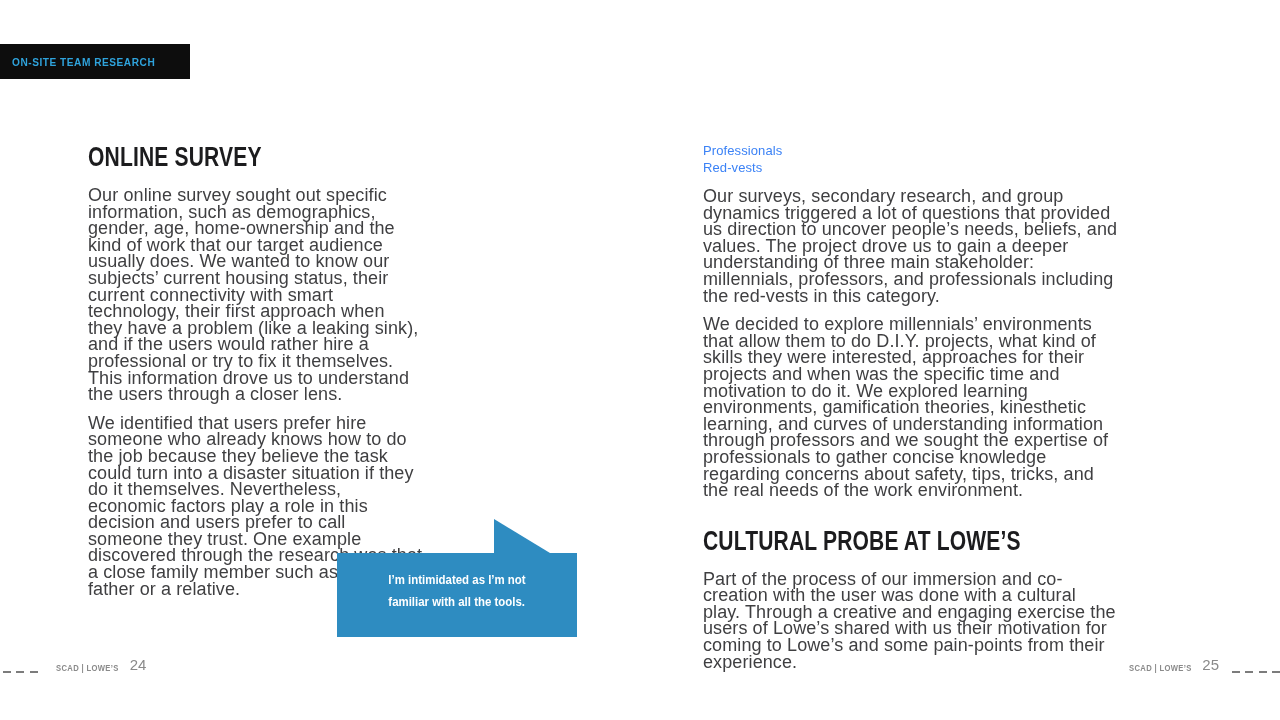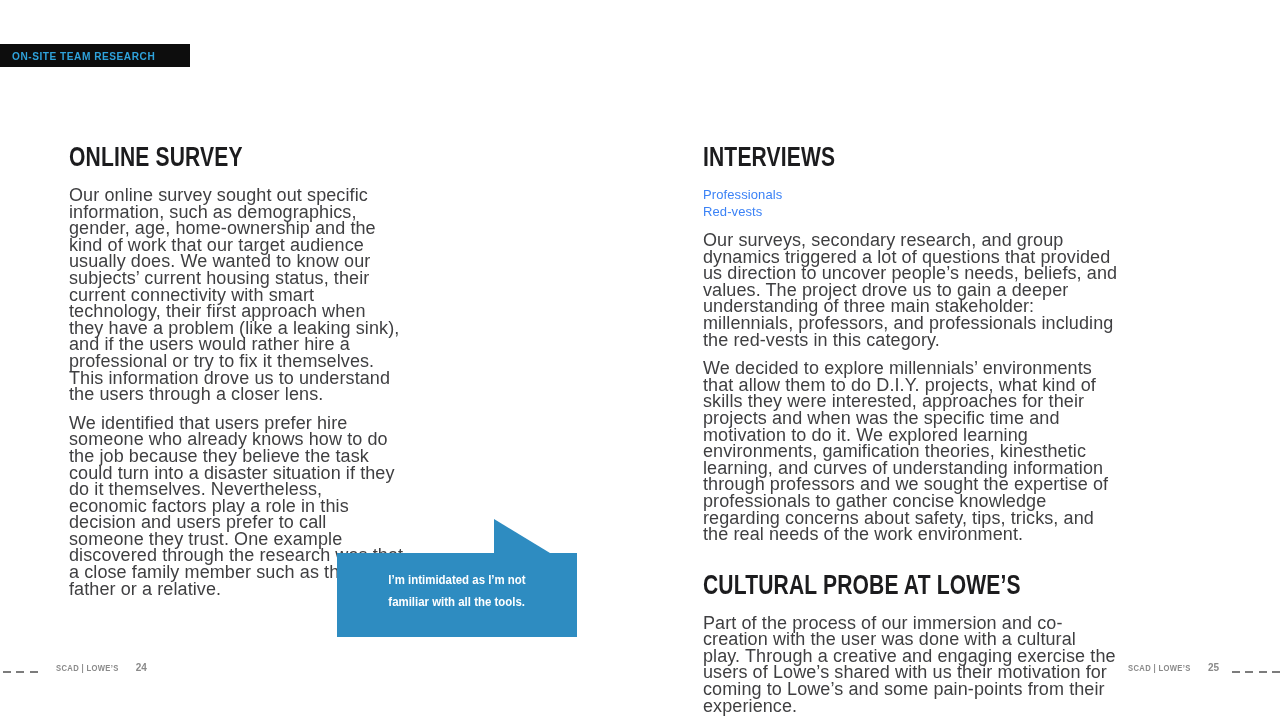--- a/index.html
+++ b/index.html
@@ -1,29 +1,29 @@
 <!DOCTYPE html>
 <html><head>
 <meta charset="utf-8">
 <style>
   * { margin:0; padding:0; box-sizing:border-box; }
   html,body { width:1280px; height:720px; background:#ffffff; overflow:hidden;
               font-family:"Liberation Sans", sans-serif; }
   .page { position:relative; width:1280px; height:720px; background:#ffffff; }
 
   
-  .tag { position:absolute; left:0; top:44px; height:23px; background:#0d0d0d;
+  .tag { position:absolute; left:0; top:44px; height:35px; background:#0d0d0d;
          display:flex; align-items:center; padding:0 15px 0 12px; }
   .tag span { color:#2fa3dc; font-size:11.5px; font-weight:bold; letter-spacing:.6px;
               display:inline-block; transform:scaleX(.88); transform-origin:0 50%;
               white-space:nowrap; }
 
   
   .col { position:absolute; top:143px; }
-  .col-left  { left:69px;  width:336px; }
+  .col-left  { left:88px;  width:336px; }
   .col-right { left:703px; width:415px; }
 
   h1 { color:#1c1c1e; font-size:27px; line-height:28px; font-weight:bold;
        margin-bottom:16px; }
   h1 .cond { display:inline-block; transform:scaleX(.78); transform-origin:0 50%;
              white-space:nowrap; letter-spacing:.2px; }
 
   p.body { color:#3f3f41; font-size:18px; line-height:16.6px; letter-spacing:.1px;
            margin-bottom:12px; }
 
@@ -48,39 +48,38 @@
             display:flex; align-items:flex-end; }
   .footer-left  { left:3px; }
   .footer-right { right:0; }
   .dashes { height:2px;
             background:repeating-linear-gradient(to right,#7c7c7c 0 8px,transparent 8px 13.5px); }
   .dashes.l { width:40px; margin-right:13px; }
   .dashes.r { width:48px; margin-left:13px; }
   .brand { color:#8a8a8a; font-size:9px; font-weight:bold; letter-spacing:.4px;
            display:inline-block; transform:scaleX(.85); transform-origin:0 50%;
            white-space:nowrap; }
-  .pagenum { color:#8a8a8a; font-size:10px; font-weight:bold; margin-left:6px; }
+  .pagenum { color:#8a8a8a; font-size:15px; font-weight:normal; }
 </style>
 </head>
 <body>
 
 <div class="page">
 
   <div class="tag">
     <span>ON-SITE TEAM RESEARCH</span>
   </div>
 
   <div class="col col-left">
     <h1><span class="cond">ONLINE SURVEY</span></h1>
     <p class="body">Our online survey sought out specific information, such as demographics, gender, age, home-ownership and the kind of work that our target audience usually does. We wanted to know our subjects’ current housing status, their current connectivity with smart technology, their first approach when they have a problem (like a leaking sink), and if the users would rather hire a professional or try to fix it themselves. This information drove us to understand the users through a closer lens.</p>
     <p class="body">We identified that users prefer hire someone who already knows how to do the job because they believe the task could turn into a disaster situation if they do it themselves. Nevertheless, economic factors play a role in this decision and users prefer to call someone they trust. One example discovered through the research was that a close family member such as their father or a relative.</p>
   </div>
 
   <div class="col col-right">
-    <h1><span class="cond">INTERVIEWS</span></h1>
     <div class="links">
       <a>Professionals</a>
       <a>Red-vests</a>
     </div>
     <p class="body">Our surveys, secondary research, and group dynamics triggered a lot of questions that provided us direction to uncover people’s needs, beliefs, and values. The project drove us to gain a deeper understanding of three main stakeholder: millennials, professors, and professionals including the red-vests in this category.</p>
     <p class="body">We decided to explore millennials’ environments that allow them to do D.I.Y. projects, what kind of skills they were interested, approaches for their projects and when was the specific time and motivation to do it. We explored learning environments, gamification theories, kinesthetic learning, and curves of understanding information through professors and we sought the expertise of professionals to gather concise knowledge regarding concerns about safety, tips, tricks, and the real needs of the work environment.</p>
     <h1 class="subheading"><span class="cond">CULTURAL PROBE AT LOWE’S</span></h1>
     <p class="body">Part of the process of our immersion and co-creation with the user was done with a cultural play. Through a creative and engaging exercise the users of Lowe’s shared with us their motivation for coming to Lowe’s and some pain-points from their experience.</p>
   </div>
 

